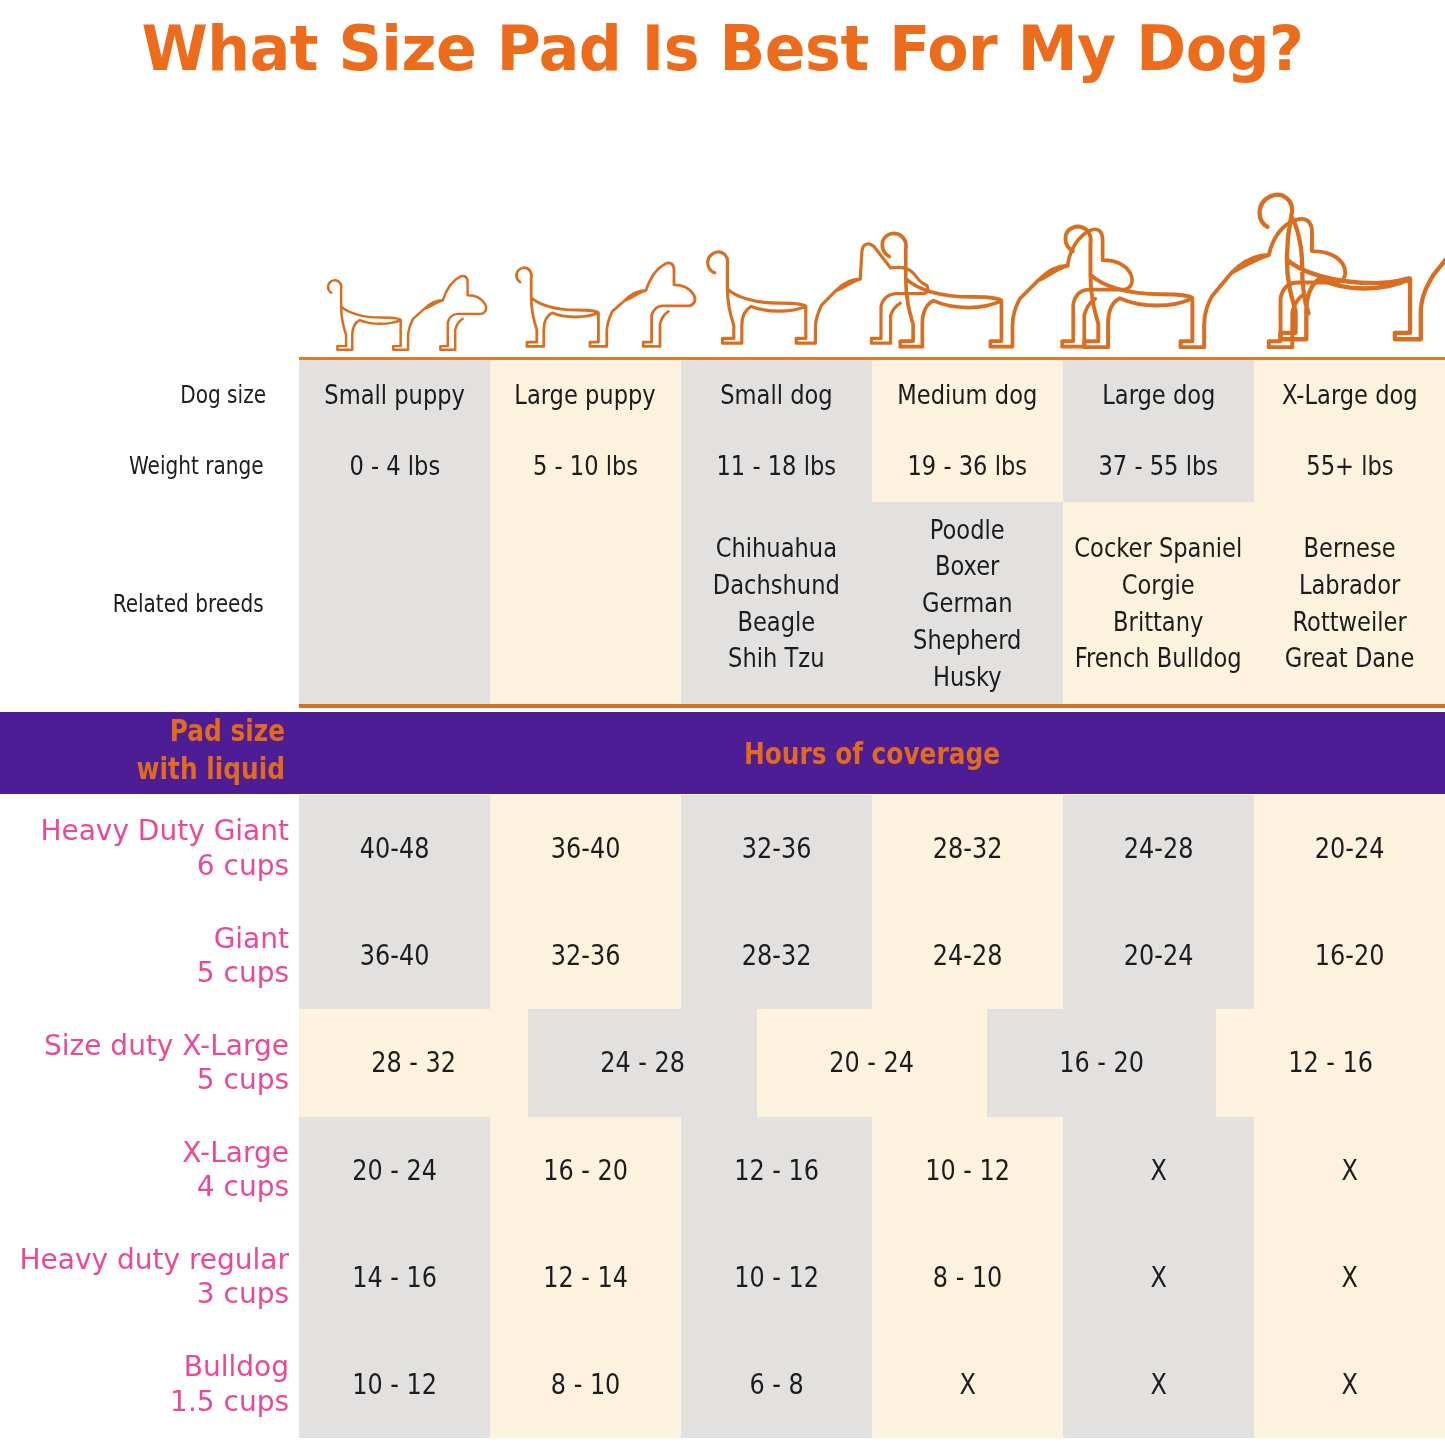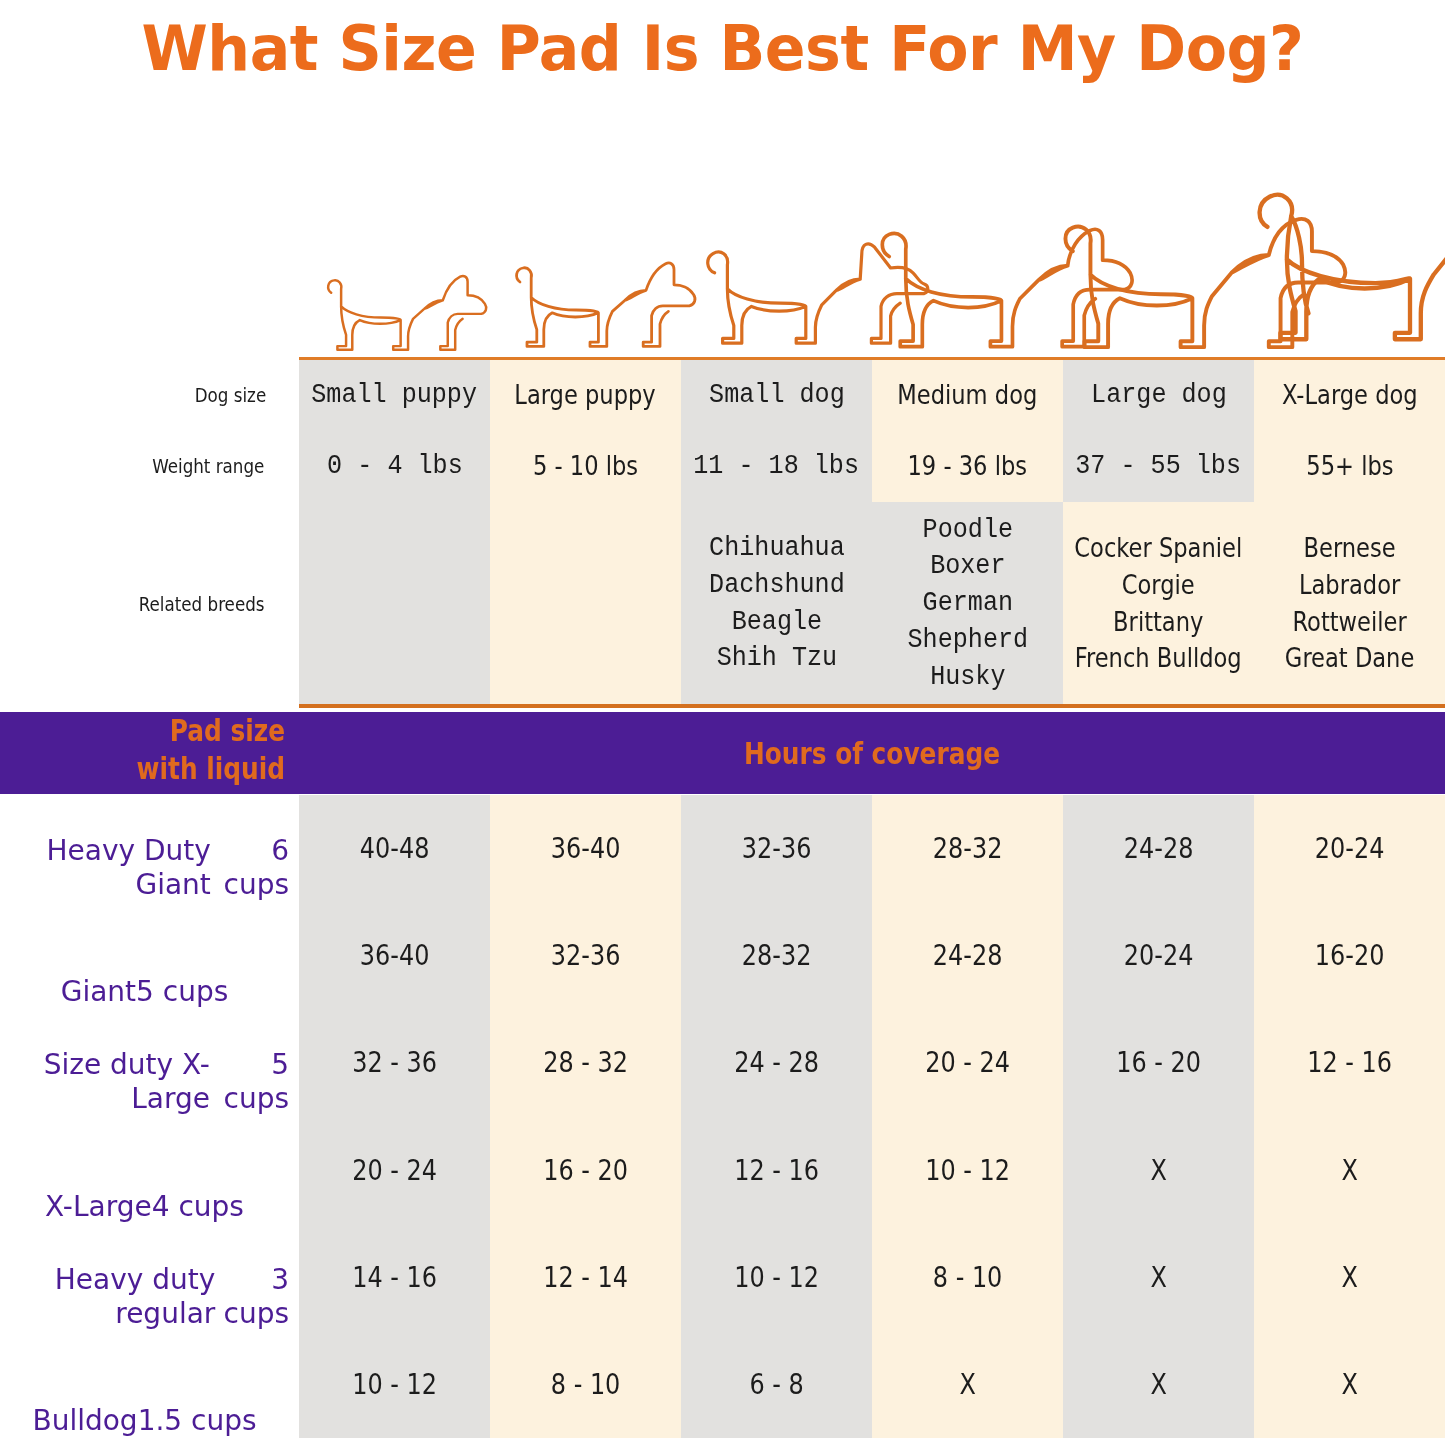--- a/index.html
+++ b/index.html
@@ -34,35 +34,35 @@
   
   #topTable{
     position:absolute; left:0; top:360px; width:1445px; height:345px;
   }
   .tt-row{ display:flex; width:1445px; }
   .tt-label{
     width:299px; flex:0 0 299px;
     text-align:right; padding-right:30px;
     display:flex; align-items:center; justify-content:flex-end;
     font-family:"DejaVu Sans Condensed","DejaVu Sans", sans-serif;
-    font-size:20px; color:#1c1c1c; background:#ffffff;
+    font-size:24px; color:#1c1c1c; background:#ffffff;
   }
   .tt-cell{
     flex:1 1 0;
     display:flex; align-items:center; justify-content:center;
     text-align:center;
     font-family:"DejaVu Sans Condensed","DejaVu Sans", sans-serif;
     font-size:27px; color:#1c1c1c;
     line-height:1.36;
     padding:0 4px;
     transform-origin:center;
   }
   .tt-cell span{ display:block; transform:scaleX(0.93); }
   .tt-label span{ display:block; transform:scaleX(0.93); }
-  .bg-gray{ background:#e2e1df;font-family:Liberation Mono, monospace; }
+  .bg-gray{ background:#e2e1df; }
   .bg-cream{ background:#fdf2de; }
   .r-dogsize{ height:70px; }
   .r-weight{ height:72px; }
   .r-breeds{ height:203px; }
 
   
   #orangeRule{
     position:absolute; left:299px; top:704px; width:1146px; height:4px;
     background:#D4701F;
   }
@@ -96,23 +96,23 @@
   #hoursLabel span{ display:block; transform:scaleX(0.92); }
 
   
   #botTable{
     position:absolute; left:0; top:795px; width:1445px; height:643px;
   }
   .bt-row{ display:flex; width:1445px; height:107.2px; }
   .bt-label{
     width:299px; flex:0 0 299px;
     text-align:right; padding-right:10px;
-    display:flex; flex-direction:row; align-items:flex-end; justify-content:center;
+    display:flex; flex-direction:column; align-items:flex-end; justify-content:center;
     font-family:"DejaVu Sans", sans-serif;
-    font-size:28px; color:#4c1d95; background:#ffffff;
+    font-size:28px; color:#ec4899; background:#ffffff;
     line-height:1.22;
   }
   .bt-cell{
     flex:1 1 0;
     display:flex; align-items:center; justify-content:center;
     font-family:"DejaVu Sans Condensed","DejaVu Sans", sans-serif;
     font-size:28px; color:#1c1c1c;
   }
   .bt-cell span{ display:block; transform:scaleX(0.95); }
 </style>
@@ -384,23 +384,20 @@
     <div class="bt-cell bg-cream">
         <span>16-20</span>
       </div>
   </div>
 
   <div class="bt-row">
     <div class="bt-label">
       <span>Size duty X-Large</span>
       <span>5 cups</span>
     </div>
-    <div class="bt-cell bg-gray">
-        <span>32 - 36</span>
-      </div>
     <div class="bt-cell bg-cream">
         <span>28 - 32</span>
       </div>
     <div class="bt-cell bg-gray">
         <span>24 - 28</span>
       </div>
     <div class="bt-cell bg-cream">
         <span>20 - 24</span>
       </div>
     <div class="bt-cell bg-gray">

